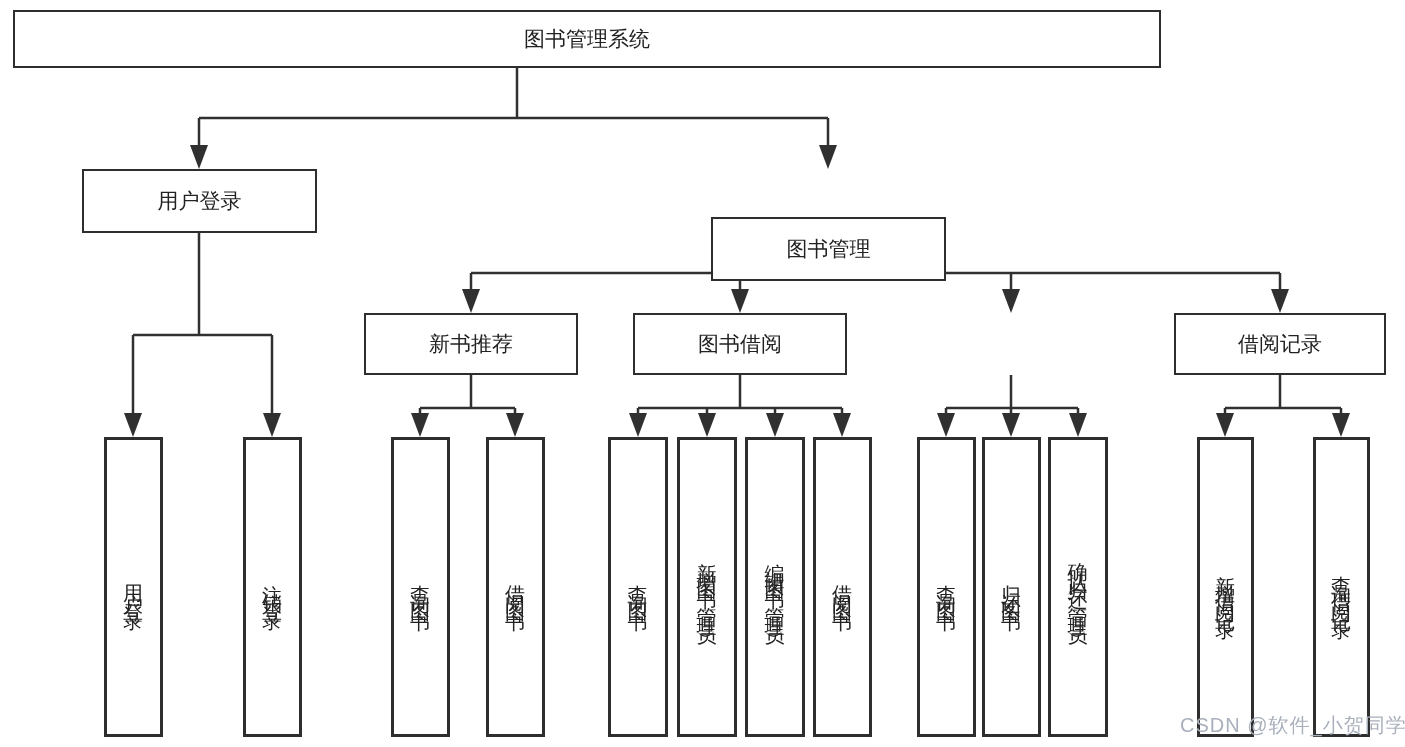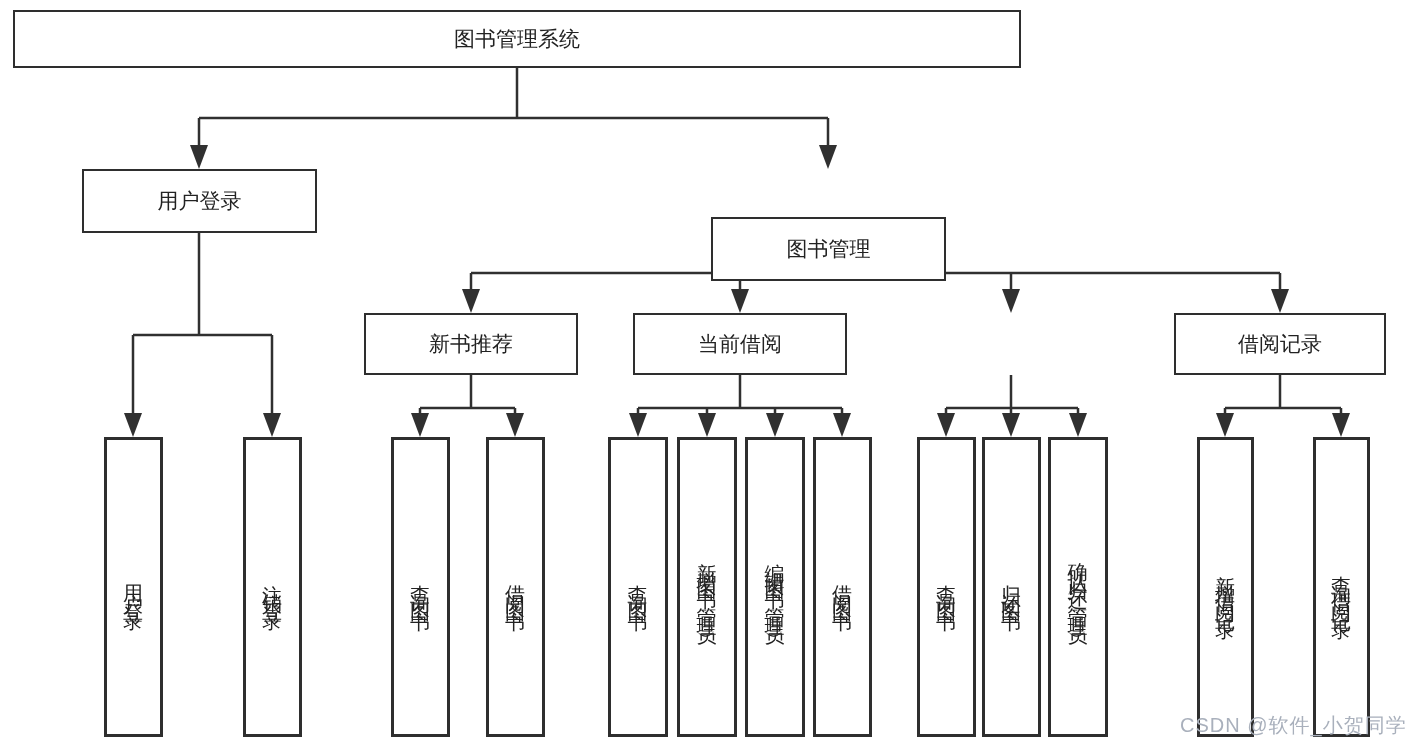--- a/index.html
+++ b/index.html
@@ -111,36 +111,36 @@
     <path d="M1011,375 V408 M946,408 H1078 M946,408 V416 M1011,408 V416 M1078,408 V416"></path>
     <polygon points="937,413 955,413 946,437"></polygon>
     <polygon points="1002,413 1020,413 1011,437"></polygon>
     <polygon points="1069,413 1087,413 1078,437"></polygon>
 
     <path d="M1280,375 V408 M1225,408 H1341 M1225,408 V416 M1341,408 V416"></path>
     <polygon points="1216,413 1234,413 1225,437"></polygon>
     <polygon points="1332,413 1350,413 1341,437"></polygon>
   </svg>
 
-  <div class="node" style="left:13px; top:10px; width:1008px; height:58px;text-align:right;">
+  <div class="node" style="left:13px; top:10px; width:1148px; height:58px;text-align:right;">
     <span>图书管理系统</span>
   </div>
 
   <div class="node" style="left:82px; top:169px; width:235px; height:64px;">
     <span>用户登录</span>
   </div>
   <div class="node" style="left:711px; top:169px; width:235px; height:64px;margin-top:48px;">
     <span>图书管理</span>
   </div>
 
   <div class="node" style="left:364px; top:313px; width:214px; height:62px;">
     <span>新书推荐</span>
   </div>
   <div class="node" style="left:633px; top:313px; width:214px; height:62px;">
-    <span>当前借阅</span>
+    <span>图书借阅</span>
   </div>
   <div class="node" style="left:1174px; top:313px; width:212px; height:62px;">
     <span>借阅记录</span>
   </div>
 
   <div class="leaf" style="left:104px;">
     <span>用户登录</span>
   </div>
   <div class="leaf" style="left:243px;">
     <span>注销登录</span>

